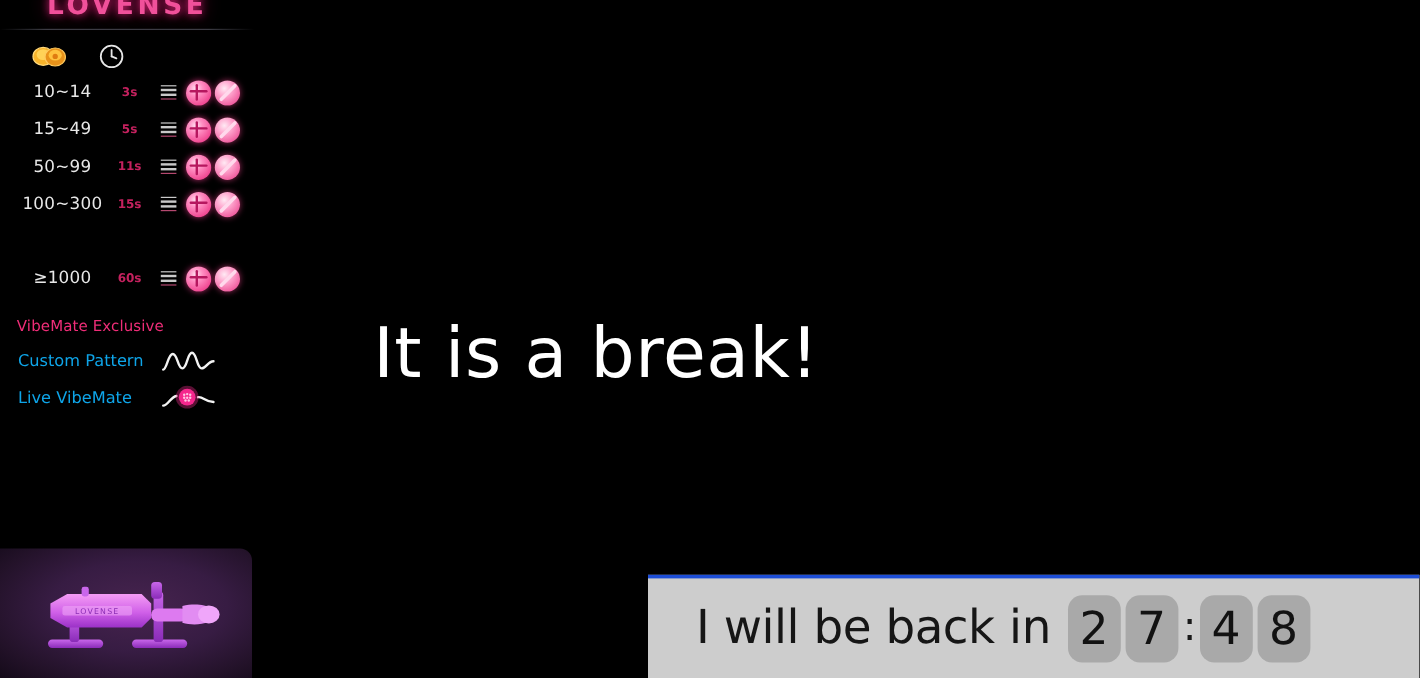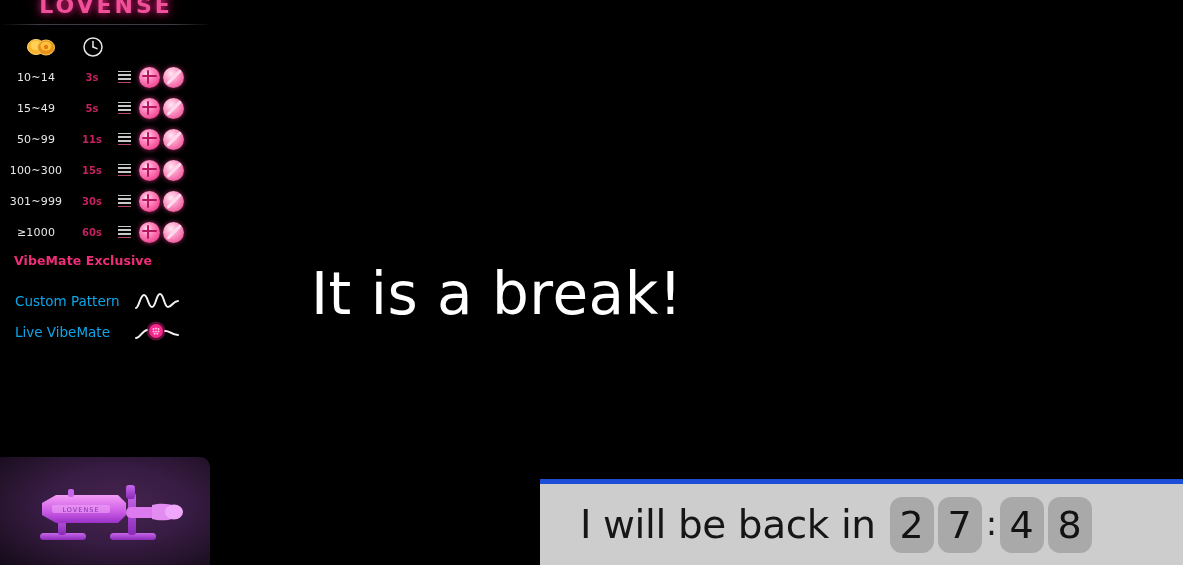--- a/index.html
+++ b/index.html
@@ -73,24 +73,25 @@
     position: absolute;
     left: 0;
     width: 200px;
     height: 26px;
     display: flex;
     align-items: center;
   }
   .tip-range {
     width: 72px;
     text-align: center;
-    font-size: 11px;
+    font-size: 14px;
     color: #e8e8e8;
     font-family: "DejaVu Sans", sans-serif;
     letter-spacing: 0.2px;
+    padding-left: 16px;
   }
   .tip-dur {
     width: 40px;
     text-align: center;
     font-size: 10px;
     color: #c4215e;
     font-family: "DejaVu Sans", sans-serif;
     font-weight: 700;
   }
   .tip-menu {
@@ -147,23 +148,23 @@
     left: 50%; top: 50%;
     width: 2.8px; height: 19px;
     background: #ffd9ec;
     transform: translate(-50%,-50%) rotate(45deg);
     border-radius: 2px;
   }
 
   
   #exclusive-title {
     position: absolute;
-    left: 14px; top: 253px;
+    left: 14px; top: 264px;
     font-size: 12.5px;
-    font-weight: 700;
+    font-weight: 400;
     color: #ef2d78;
     font-family: "DejaVu Sans", sans-serif;
     letter-spacing: 0.1px;
   }
   .feature-row {
     position: absolute;
     left: 0;
     width: 200px;
     height: 26px;
     display: flex;
@@ -214,21 +215,21 @@
   }
 
   
   #countdown-bar {
     position: absolute;
     left: 540px;
     top: 479px;
     width: 643px;
     height: 86px;
     background: #cdcdcd;
-    border-top: 5px solid #1d4ed8;
+    border-top: 3px solid #1d4ed8;
     box-sizing: border-box;
     display: flex;
     align-items: center;
     overflow: hidden;
   }
   #countdown-label {
     margin-left: 40px;
     font-size: 39px;
     color: #161616;
     font-family: "DejaVu Sans", sans-serif;
@@ -335,32 +336,20 @@
     <span class="tip-menu">
         <i></i>
         <i></i>
         <i></i>
         <i></i>
       </span>
     <span class="icon-circle ic-machine"></span>
     <span class="icon-circle ic-ban"></span>
   </div>
 
-  <div class="tip-row" style="top:188px">
-    <span class="tip-range">301~999</span>
-    <span class="tip-dur">30s</span>
-    <span class="tip-menu">
-        <i></i>
-        <i></i>
-        <i></i>
-        <i></i>
-      </span>
-    <span class="icon-circle ic-machine"></span>
-    <span class="icon-circle ic-ban"></span>
-  </div>
 
   <div class="tip-row" style="top:219px">
     <span class="tip-range">≥1000</span>
     <span class="tip-dur">60s</span>
     <span class="tip-menu">
         <i></i>
         <i></i>
         <i></i>
         <i></i>
       </span>

